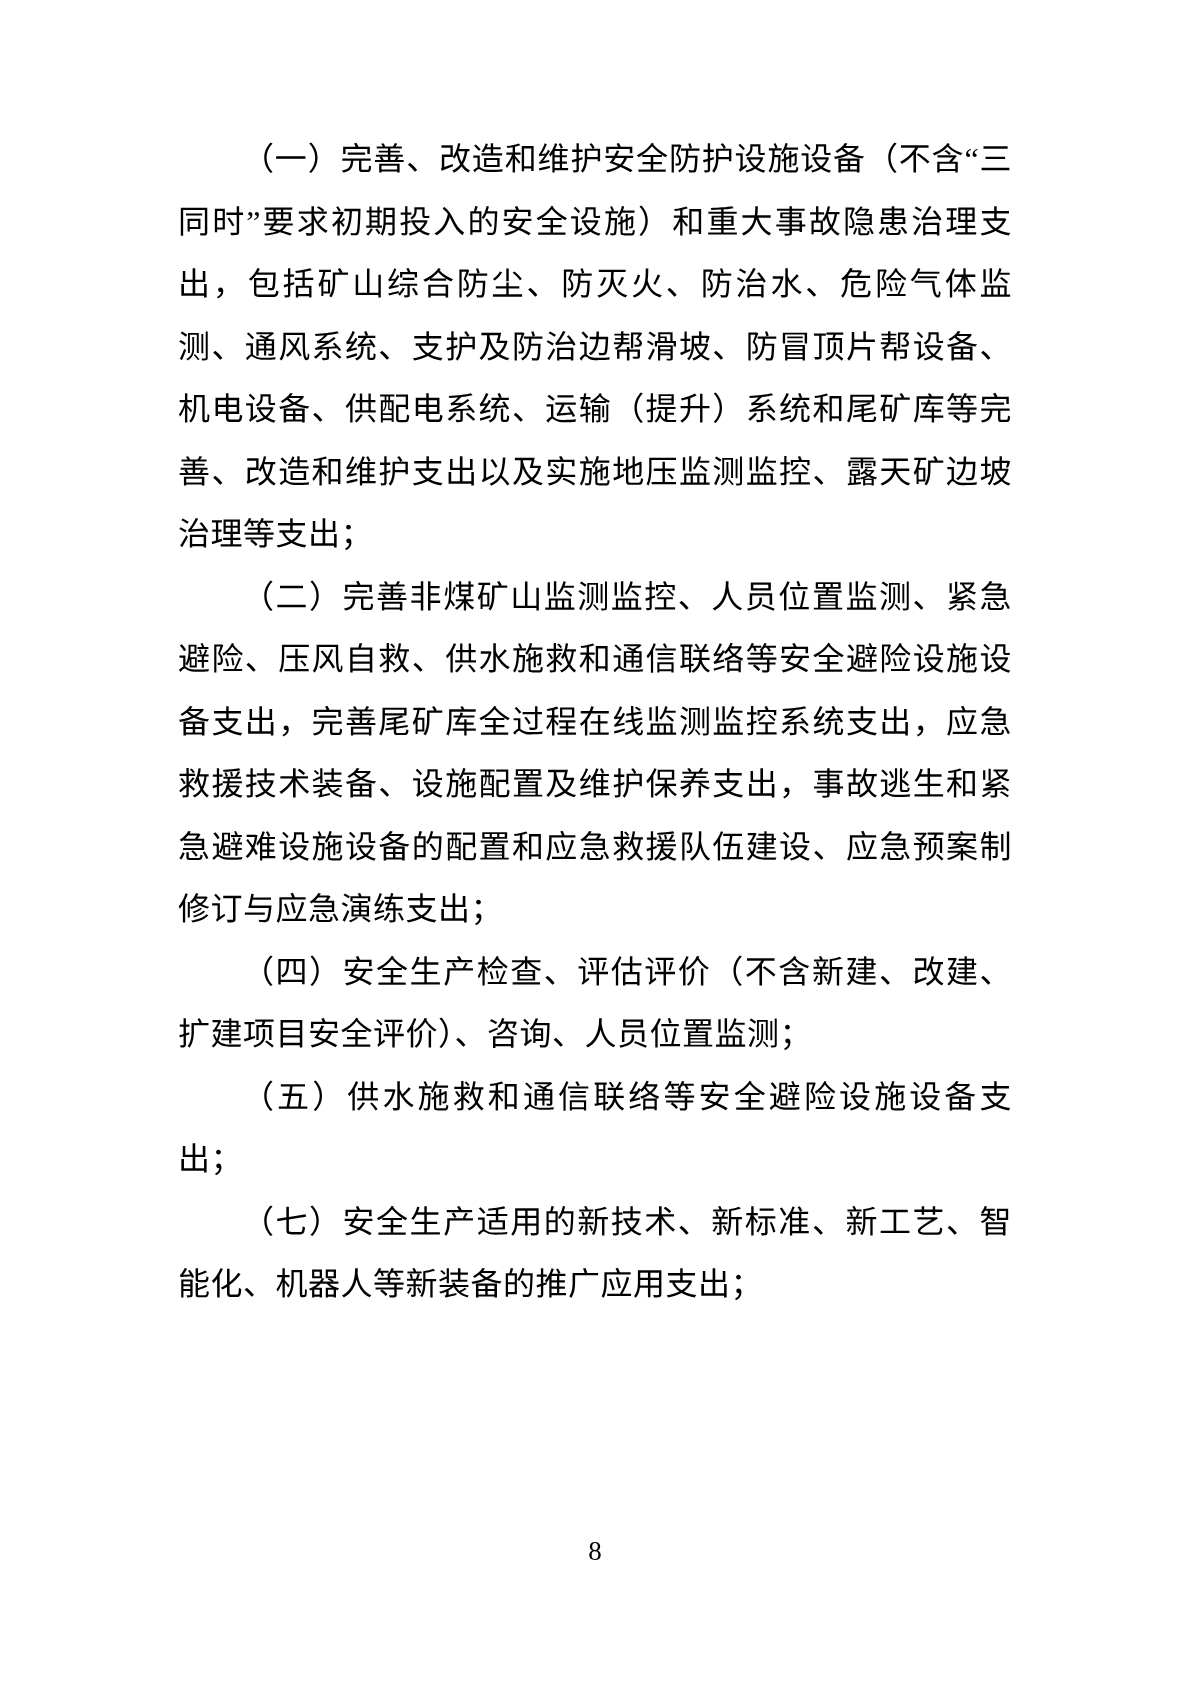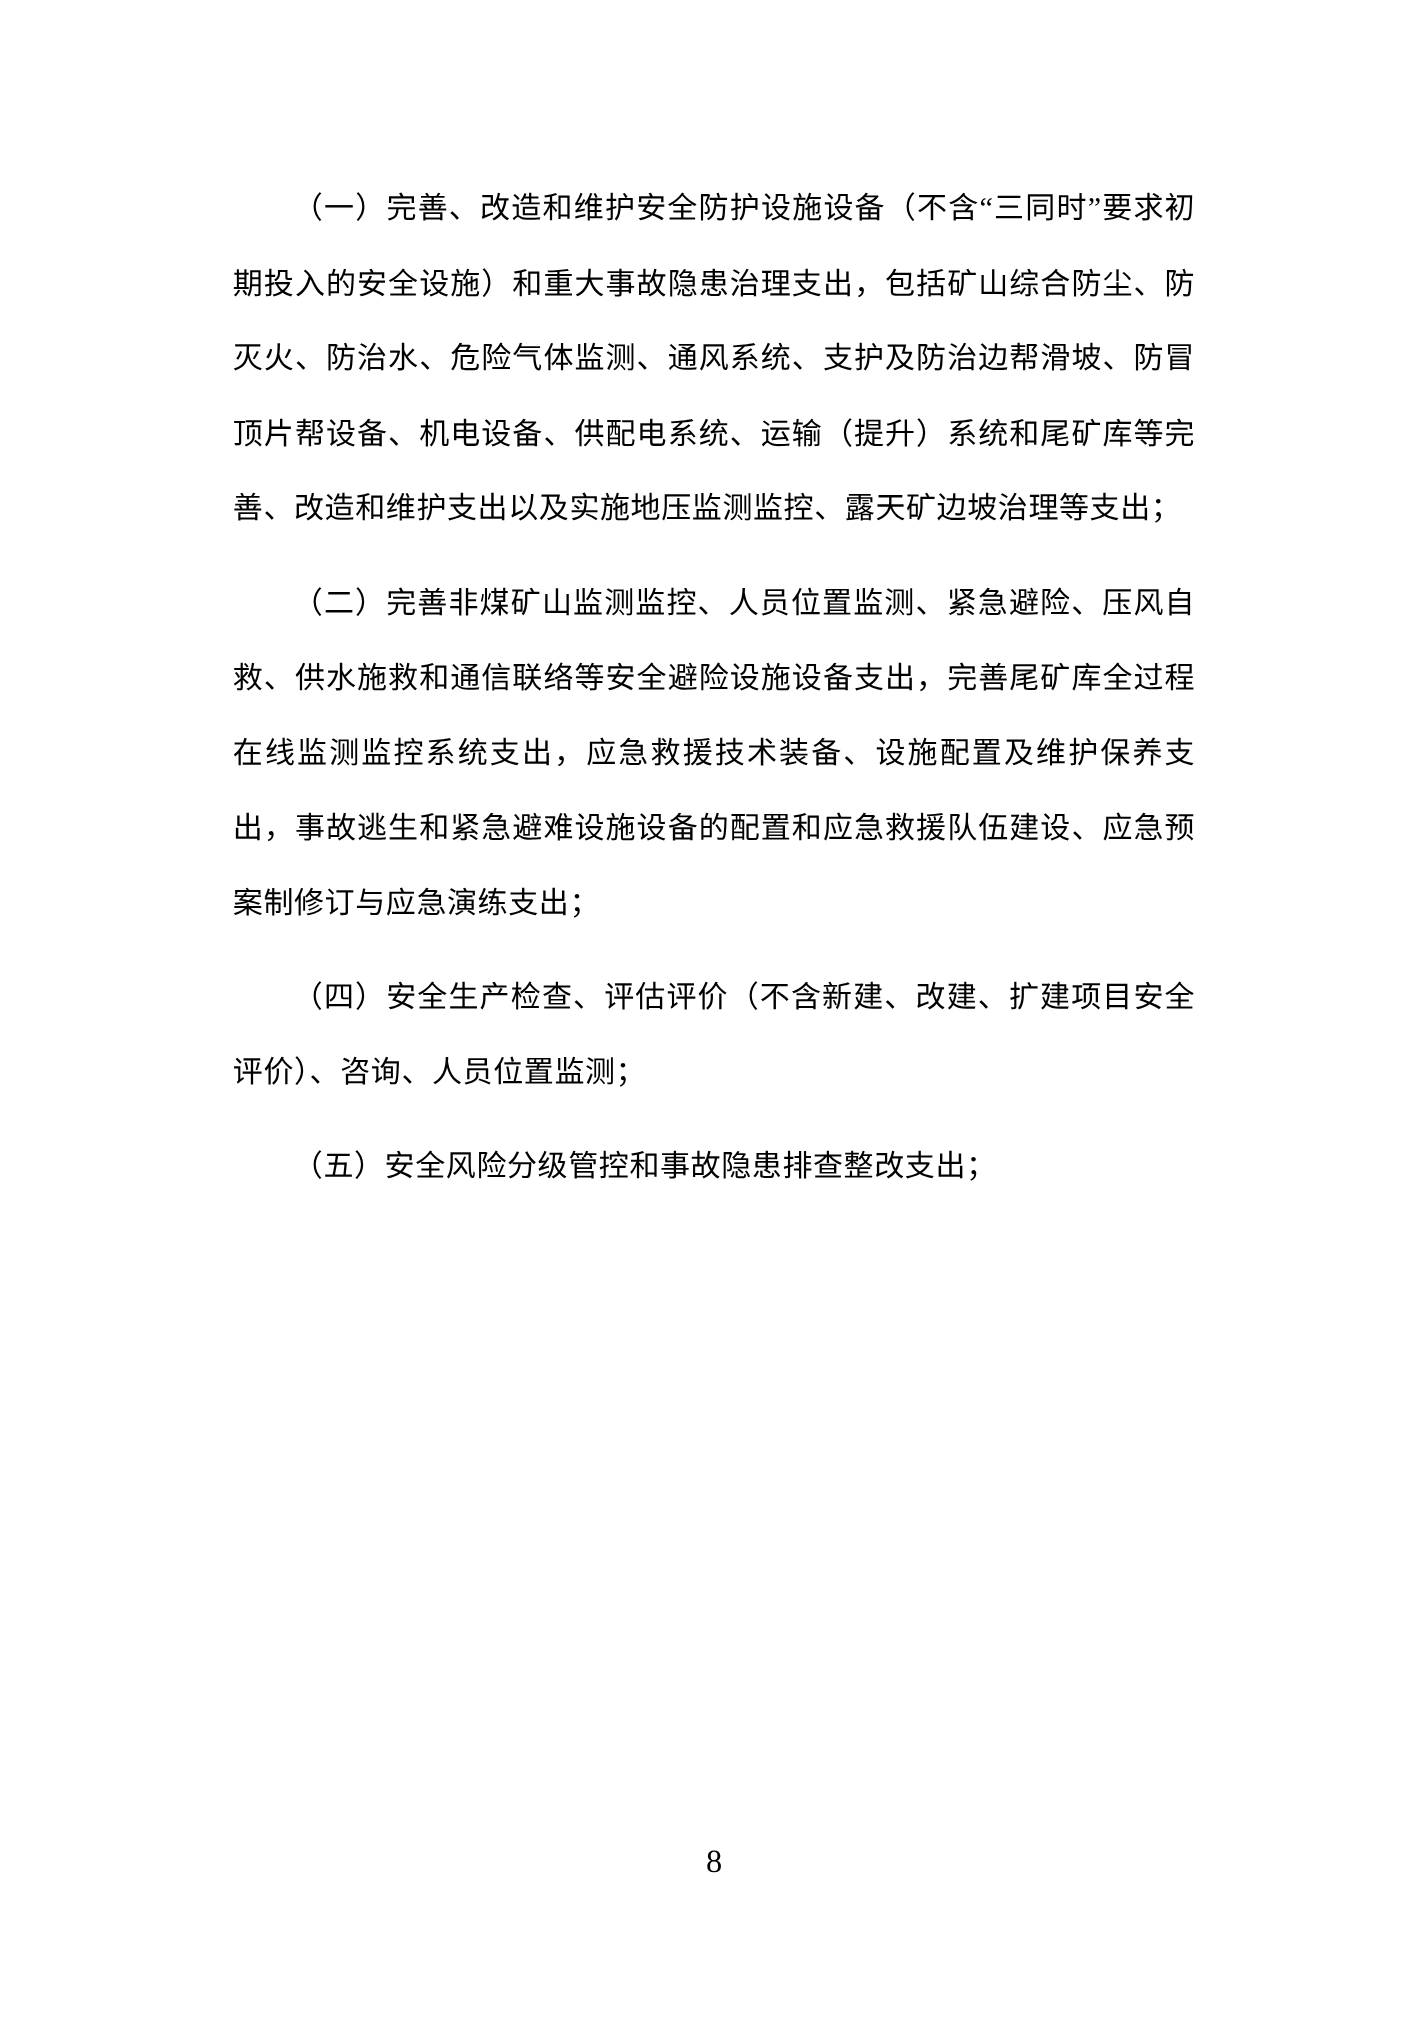--- a/index.html
+++ b/index.html
@@ -16,23 +16,23 @@
     font-family: "Liberation Serif", "DejaVu Serif", serif;
     color: #000000;
   }
   .content {
     position: absolute;
     left: 178px;
     top: 128px;
     width: 834px;
   }
   .para {
-    margin: 16px;
+    margin: 0;
     padding: 0;
-    font-size: 25px;
+    font-size: 32px;
     line-height: 62.5px;
     text-indent: 2em;
     text-align: justify;
     text-justify: inter-ideograph;
     text-justify: inter-character;
     word-break: break-all;
     letter-spacing: 0.5px;
     color: #000000;
   }
   .page-number {
@@ -47,16 +47,17 @@
   }
 </style>
 </head>
 <body>
 
 <div class="page">
   <div class="content">
     <p class="para">（一）完善、改造和维护安全防护设施设备（不含“三同时”要求初期投入的安全设施）和重大事故隐患治理支出，包括矿山综合防尘、防灭火、防治水、危险气体监测、通风系统、支护及防治边帮滑坡、防冒顶片帮设备、机电设备、供配电系统、运输（提升）系统和尾矿库等完善、改造和维护支出以及实施地压监测监控、露天矿边坡治理等支出；</p>
     <p class="para">（二）完善非煤矿山监测监控、人员位置监测、紧急避险、压风自救、供水施救和通信联络等安全避险设施设备支出，完善尾矿库全过程在线监测监控系统支出，应急救援技术装备、设施配置及维护保养支出，事故逃生和紧急避难设施设备的配置和应急救援队伍建设、应急预案制修订与应急演练支出；</p>
     <p class="para">（四）安全生产检查、评估评价（不含新建、改建、扩建项目安全评价）、咨询、人员位置监测；</p>
-    <p class="para">（五）安全风险分级管控和事故隐患排查整改支出；</p>
+    <p class="para">（五）供水施救和通信联络等安全避险设施设备支出；</p>
+    <p class="para">（七）安全生产适用的新技术、新标准、新工艺、智能化、机器人等新装备的推广应用支出；</p>
   </div>
   <div class="page-number">8</div>
 </div>
 
 </body></html>

